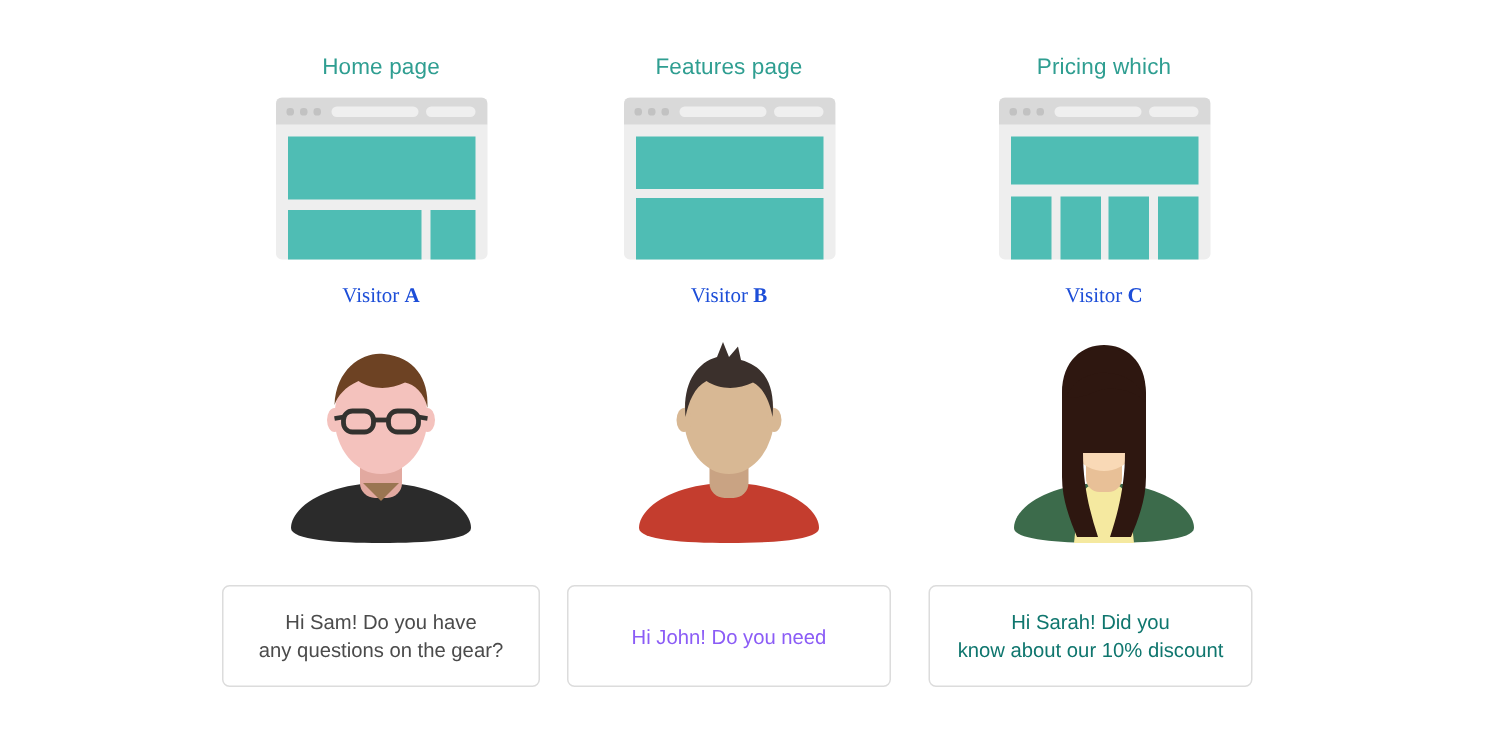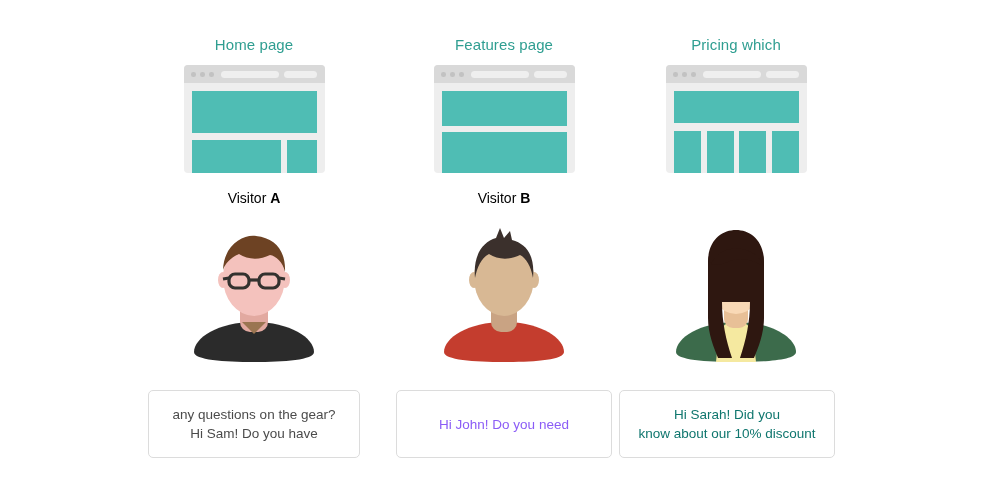--- a/index.html
+++ b/index.html
@@ -23,21 +23,21 @@
   }
 
   
   .col {
     position: absolute;
     top: 0;
     width: 280px;
     height: 500px;
   }
   .col-a { left: 114px; }
-  .col-b { left: 364px; }
+  .col-b { left: 346px; }
   .col-c { left: 596px; }
 
   
   .page-title {
     position: absolute;
     top: 36px;
     left: 0;
     width: 280px;
     text-align: center;
     font-size: 15px;
@@ -114,22 +114,23 @@
   .lay-c .c4 { left: 105.5px;top: 48px; width: 27px; height: 44px; }
 
   
   .visitor-label {
     position: absolute;
     top: 190px;
     left: 0;
     width: 280px;
     text-align: center;
     font-size: 14px;
-    color: #000000;
+    color: #1d4ed8;
     white-space: nowrap;
+    font-family: Liberation Serif, serif;
   }
   .visitor-label b {
     font-weight: bold;
   }
 
   
   .avatar {
     position: absolute;
     top: 222px;
     left: 70px;
@@ -218,22 +219,22 @@
           <rect x="75" y="52" width="20" height="14" rx="6"></rect>
           <path d="M65 58 L75 58"></path>
           <path d="M45 56 L39 57"></path>
           <path d="M95 56 L101 57"></path>
         </g>
       </svg>
     </div>
 
     <div class="bubble bubble-a">
       <div>
+        <span>Hi Sam! Do you have</span>
         <span>any questions on the gear?</span>
-        <span>Hi Sam! Do you have</span>
       </div>
     </div>
   </div>
 
   <div class="col col-b">
 
     <div class="page-title">Features page</div>
 
     <div class="browser lay-b">
       <div class="browser-bar">
@@ -291,20 +292,24 @@
       </div>
       <div class="browser-body">
         <span class="blk hero"></span>
         <span class="blk c1"></span>
         <span class="blk c2"></span>
         <span class="blk c3"></span>
         <span class="blk c4"></span>
       </div>
     </div>
 
+    <div class="visitor-label">
+      <span>Visitor</span>
+      <b>C</b>
+    </div>
 
     <div class="avatar">
       <svg viewBox="0 0 140 140" xmlns="http://www.w3.org/2000/svg">
 
         <path d="M70 100 C 34 100, 10 116, 10 130 C 10 138, 40 140, 70 140 C 100 140, 130 138, 130 130 C 130 116, 106 100, 70 100 Z" fill="#3c6b4b"></path>
 
         <path d="M70 99 C 62 99, 55 104, 53 112 L 50 140 L 90 140 L 87 112 C 85 104, 78 99, 70 99 Z" fill="#f5e9a0"></path>
 
         <rect x="58" y="80" width="24" height="26" rx="9" fill="#e8c097"></rect>
 

